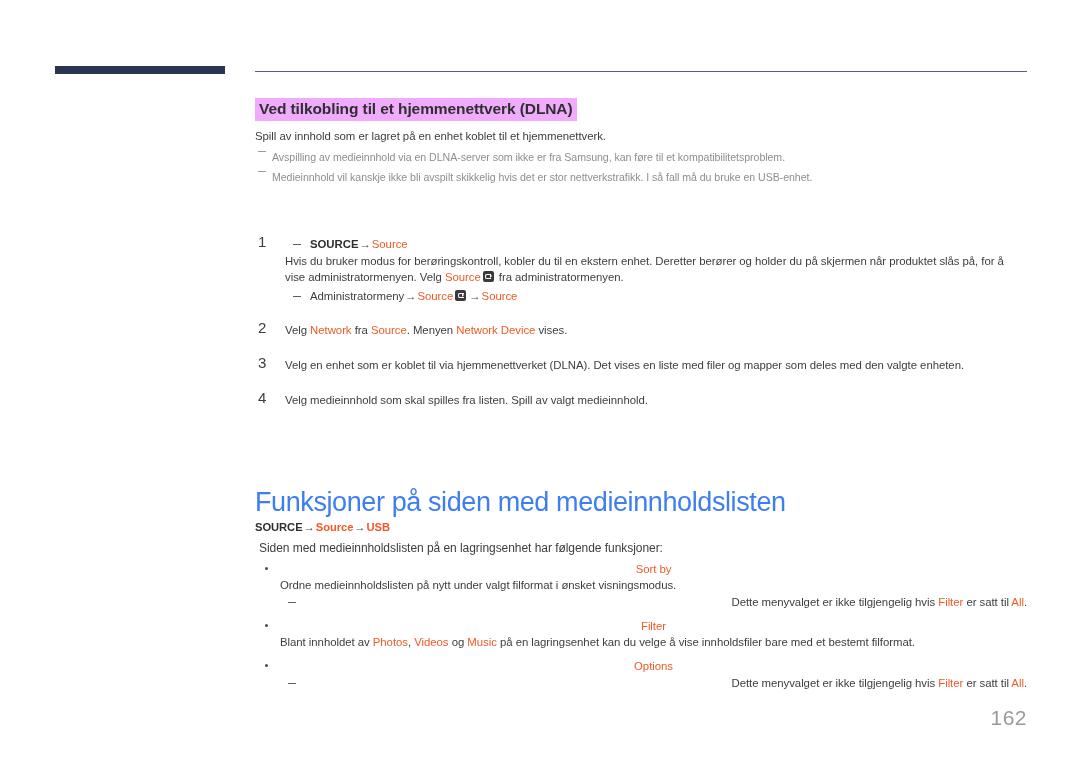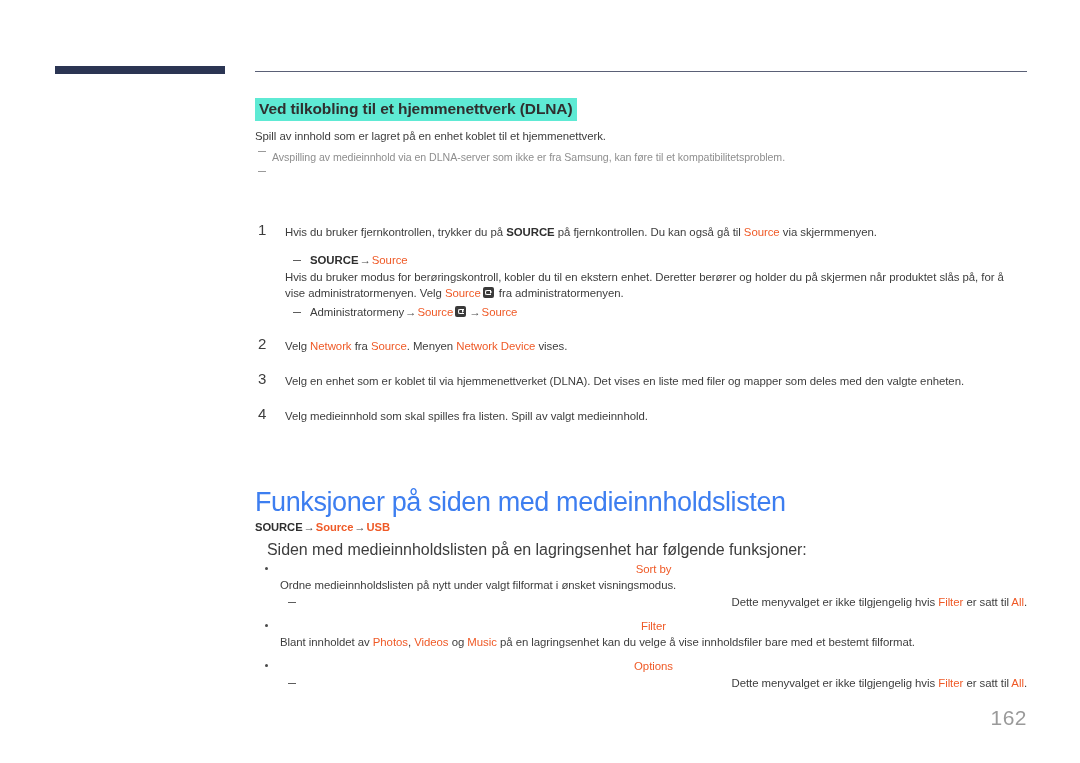--- a/index.html
+++ b/index.html
@@ -46,21 +46,21 @@
   }
 
   
   .hl-heading {
     position: absolute;
     left: 0;
     top: 98px;
     font-size: 15.5px;
     font-weight: bold;
     color: #2f2f2f;
-    background: #5eead4;
+    background: #f0abfc;
     padding: 2px 4px 3px 4px;
     letter-spacing: -0.1px;
     line-height: 1.15;
   }
 
   .intro-line {
     position: absolute;
     left: 0;
     top: 130px;
     font-size: 11.4px;
@@ -163,23 +163,23 @@
     left: 0;
     top: 521px;
     font-size: 11.2px;
     font-weight: bold;
     color: #2f2f2f;
     letter-spacing: -0.05px;
   }
 
   .desc-line {
     position: absolute;
-    left: 12px;
+    left: 4px;
     top: 541px;
-    font-size: 16px;
+    font-size: 12px;
     color: #3d3d3d;
     letter-spacing: -0.05px;
   }
 
   
   .features {
     position: absolute;
     left: 0;
     top: 561px;
     width: 772px;
@@ -293,27 +293,30 @@
   <div class="intro-line">Spill av innhold som er lagret på en enhet koblet til et hjemmenettverk.</div>
 
   <div class="notes">
     <div class="note">
       <span class="dashmark"></span>
       <span>Avspilling av medieinnhold via en DLNA-server som ikke er fra Samsung, kan føre til et kompatibilitetsproblem.</span>
     </div>
     <div class="note">
       <span class="dashmark"></span>
     </div>
+    <div class="note">
+      <span class="dashmark"></span>
+      <span>Medieinnhold vil kanskje ikke bli avspilt skikkelig hvis det er stor nettverkstrafikk. I så fall må du bruke en USB-enhet.</span>
+    </div>
   </div>
 
   <div class="steps">
 
     <div class="step">
       <span class="step-num">1</span>
-      <div class="step-text"><span>Hvis du bruker fjernkontrollen, trykker du på </span><span class="bold">SOURCE</span><span> på fjernkontrollen. Du kan også gå til </span><span class="accent">Source</span><span> via skjermmenyen.</span></div>
 
       <div class="step-sub">
         <span class="subdash"></span><span class="bold">SOURCE</span><span class="arrow">→</span><span class="accent">Source</span>
       </div>
 
       <div class="step-body"><span>Hvis du bruker modus for berøringskontroll, kobler du til en ekstern enhet. Deretter berører og holder du på skjermen når produktet slås på, for å vise administratormenyen. Velg </span><span class="accent">Source</span><span class="enter-icon"></span><span> fra administratormenyen.</span></div>
 
       <div class="step-sub tight">
         <span class="subdash"></span><span>Administratormeny</span><span class="arrow">→</span><span class="accent">Source</span><span class="enter-icon"></span><span class="arrow">→</span><span class="accent">Source</span>
       </div>

